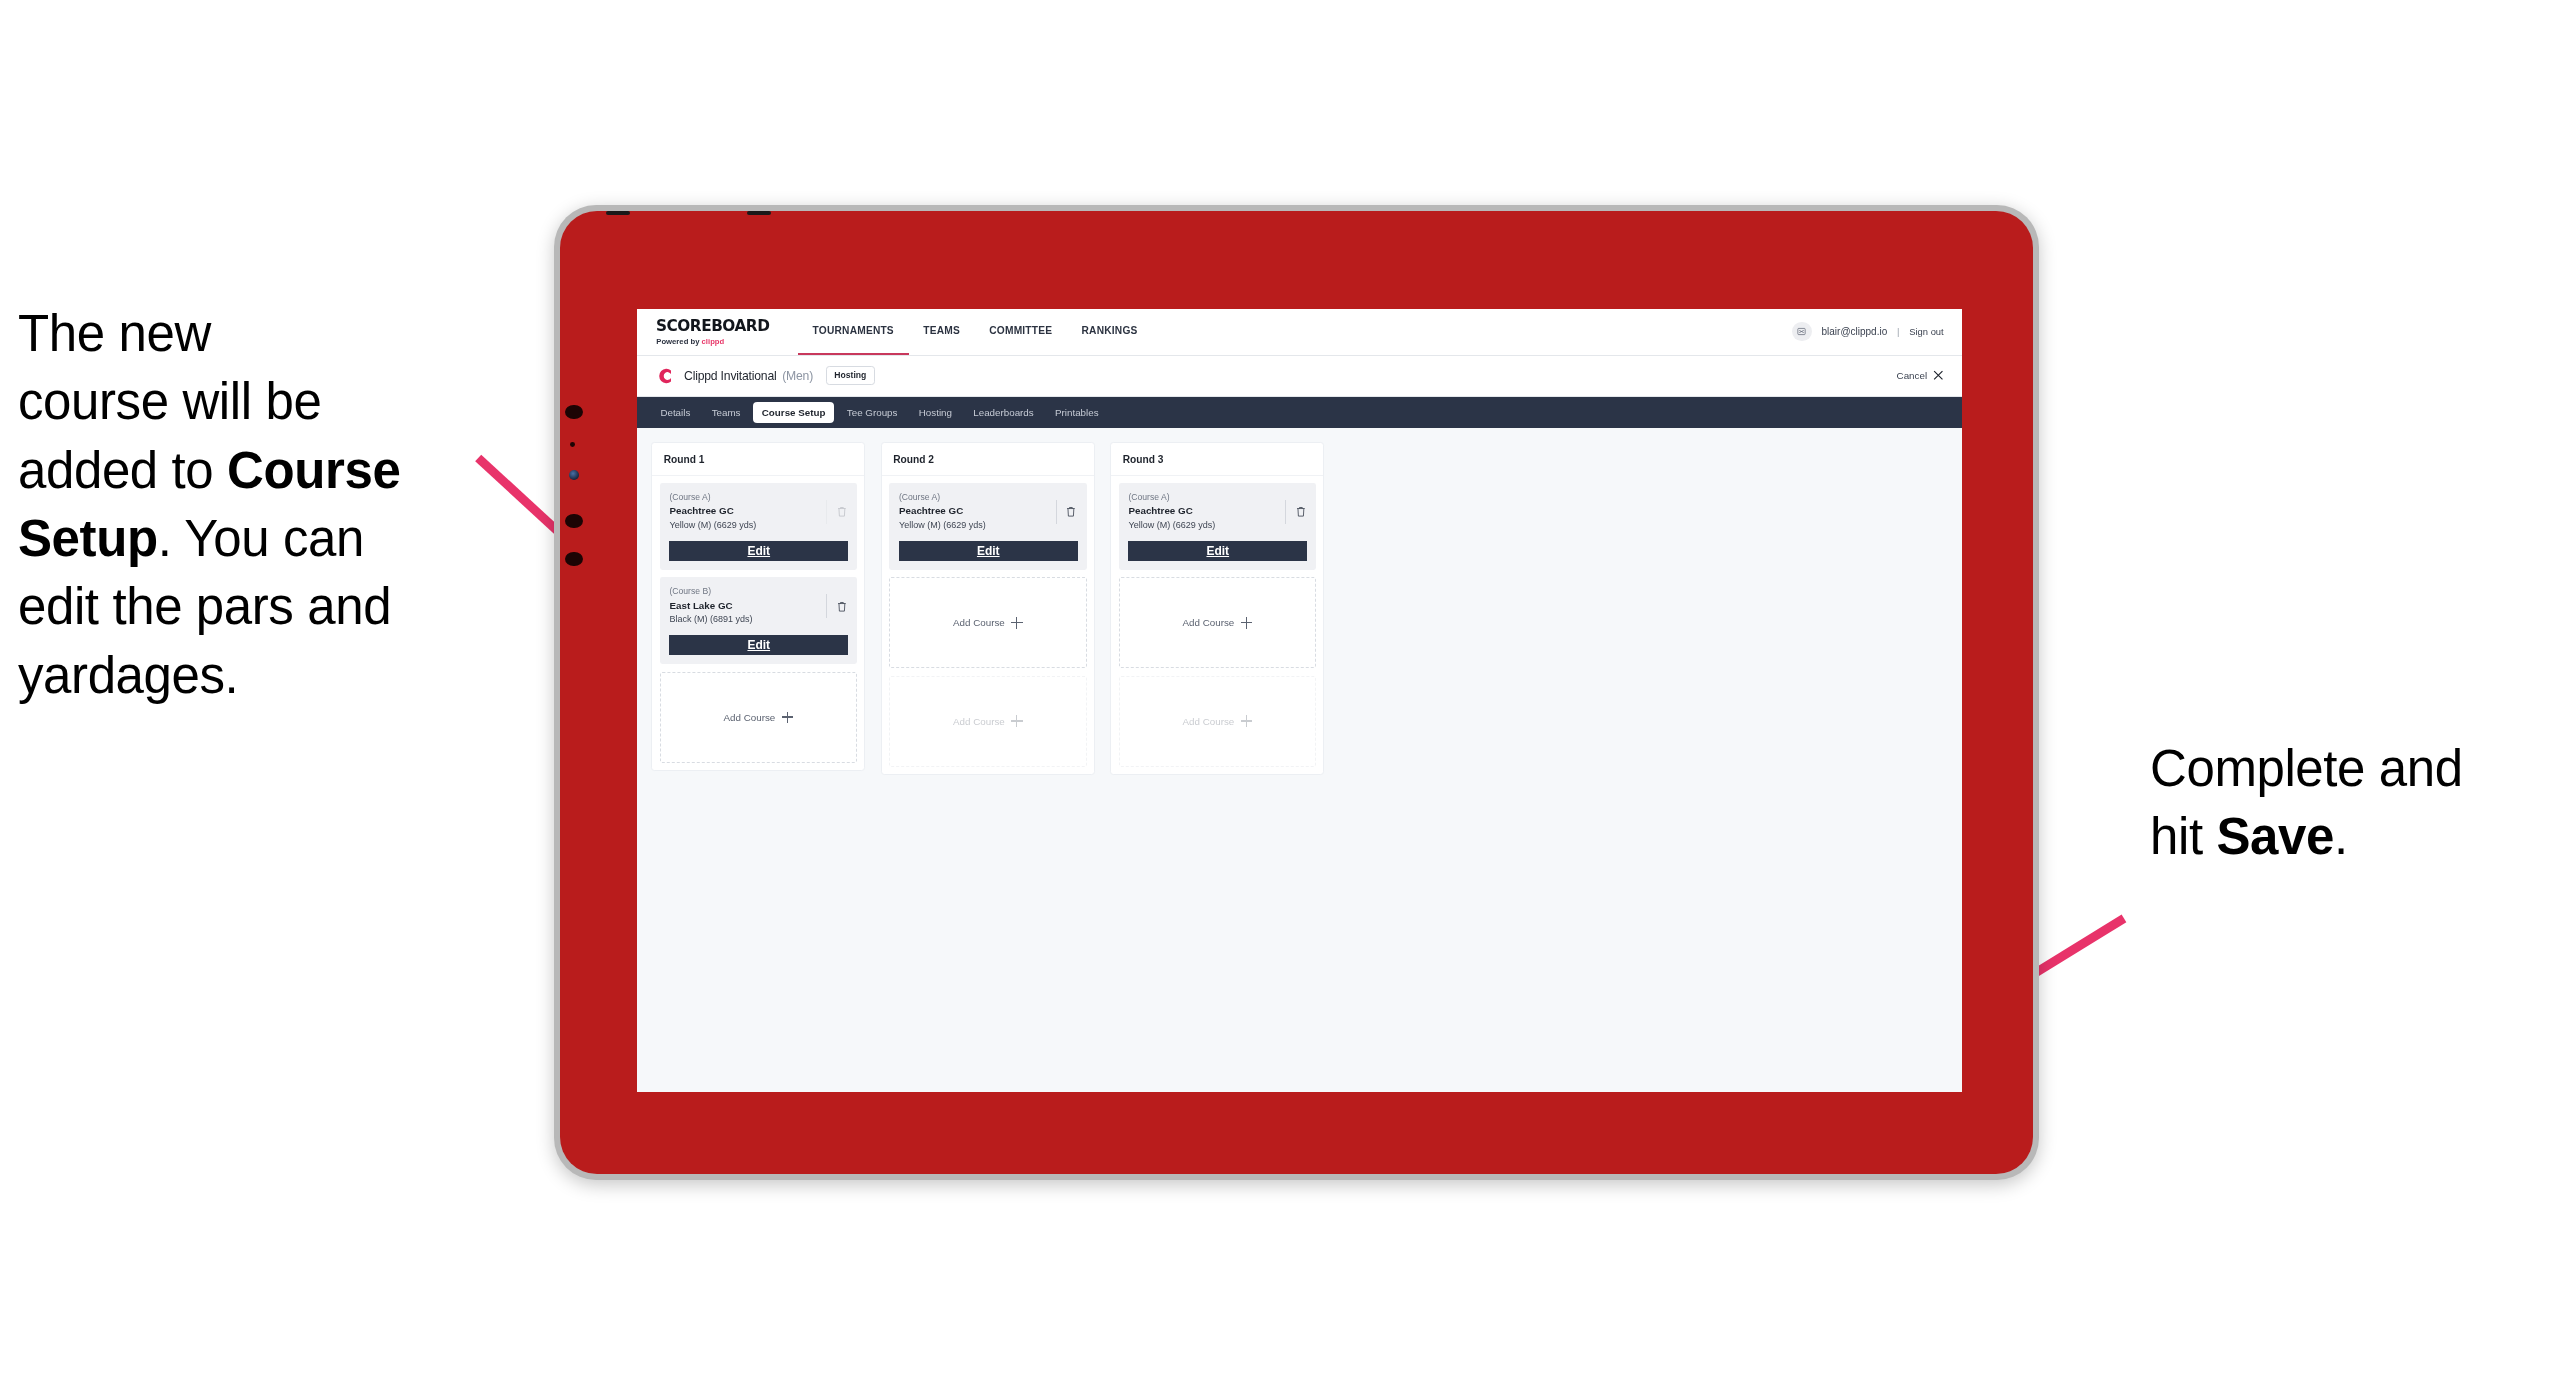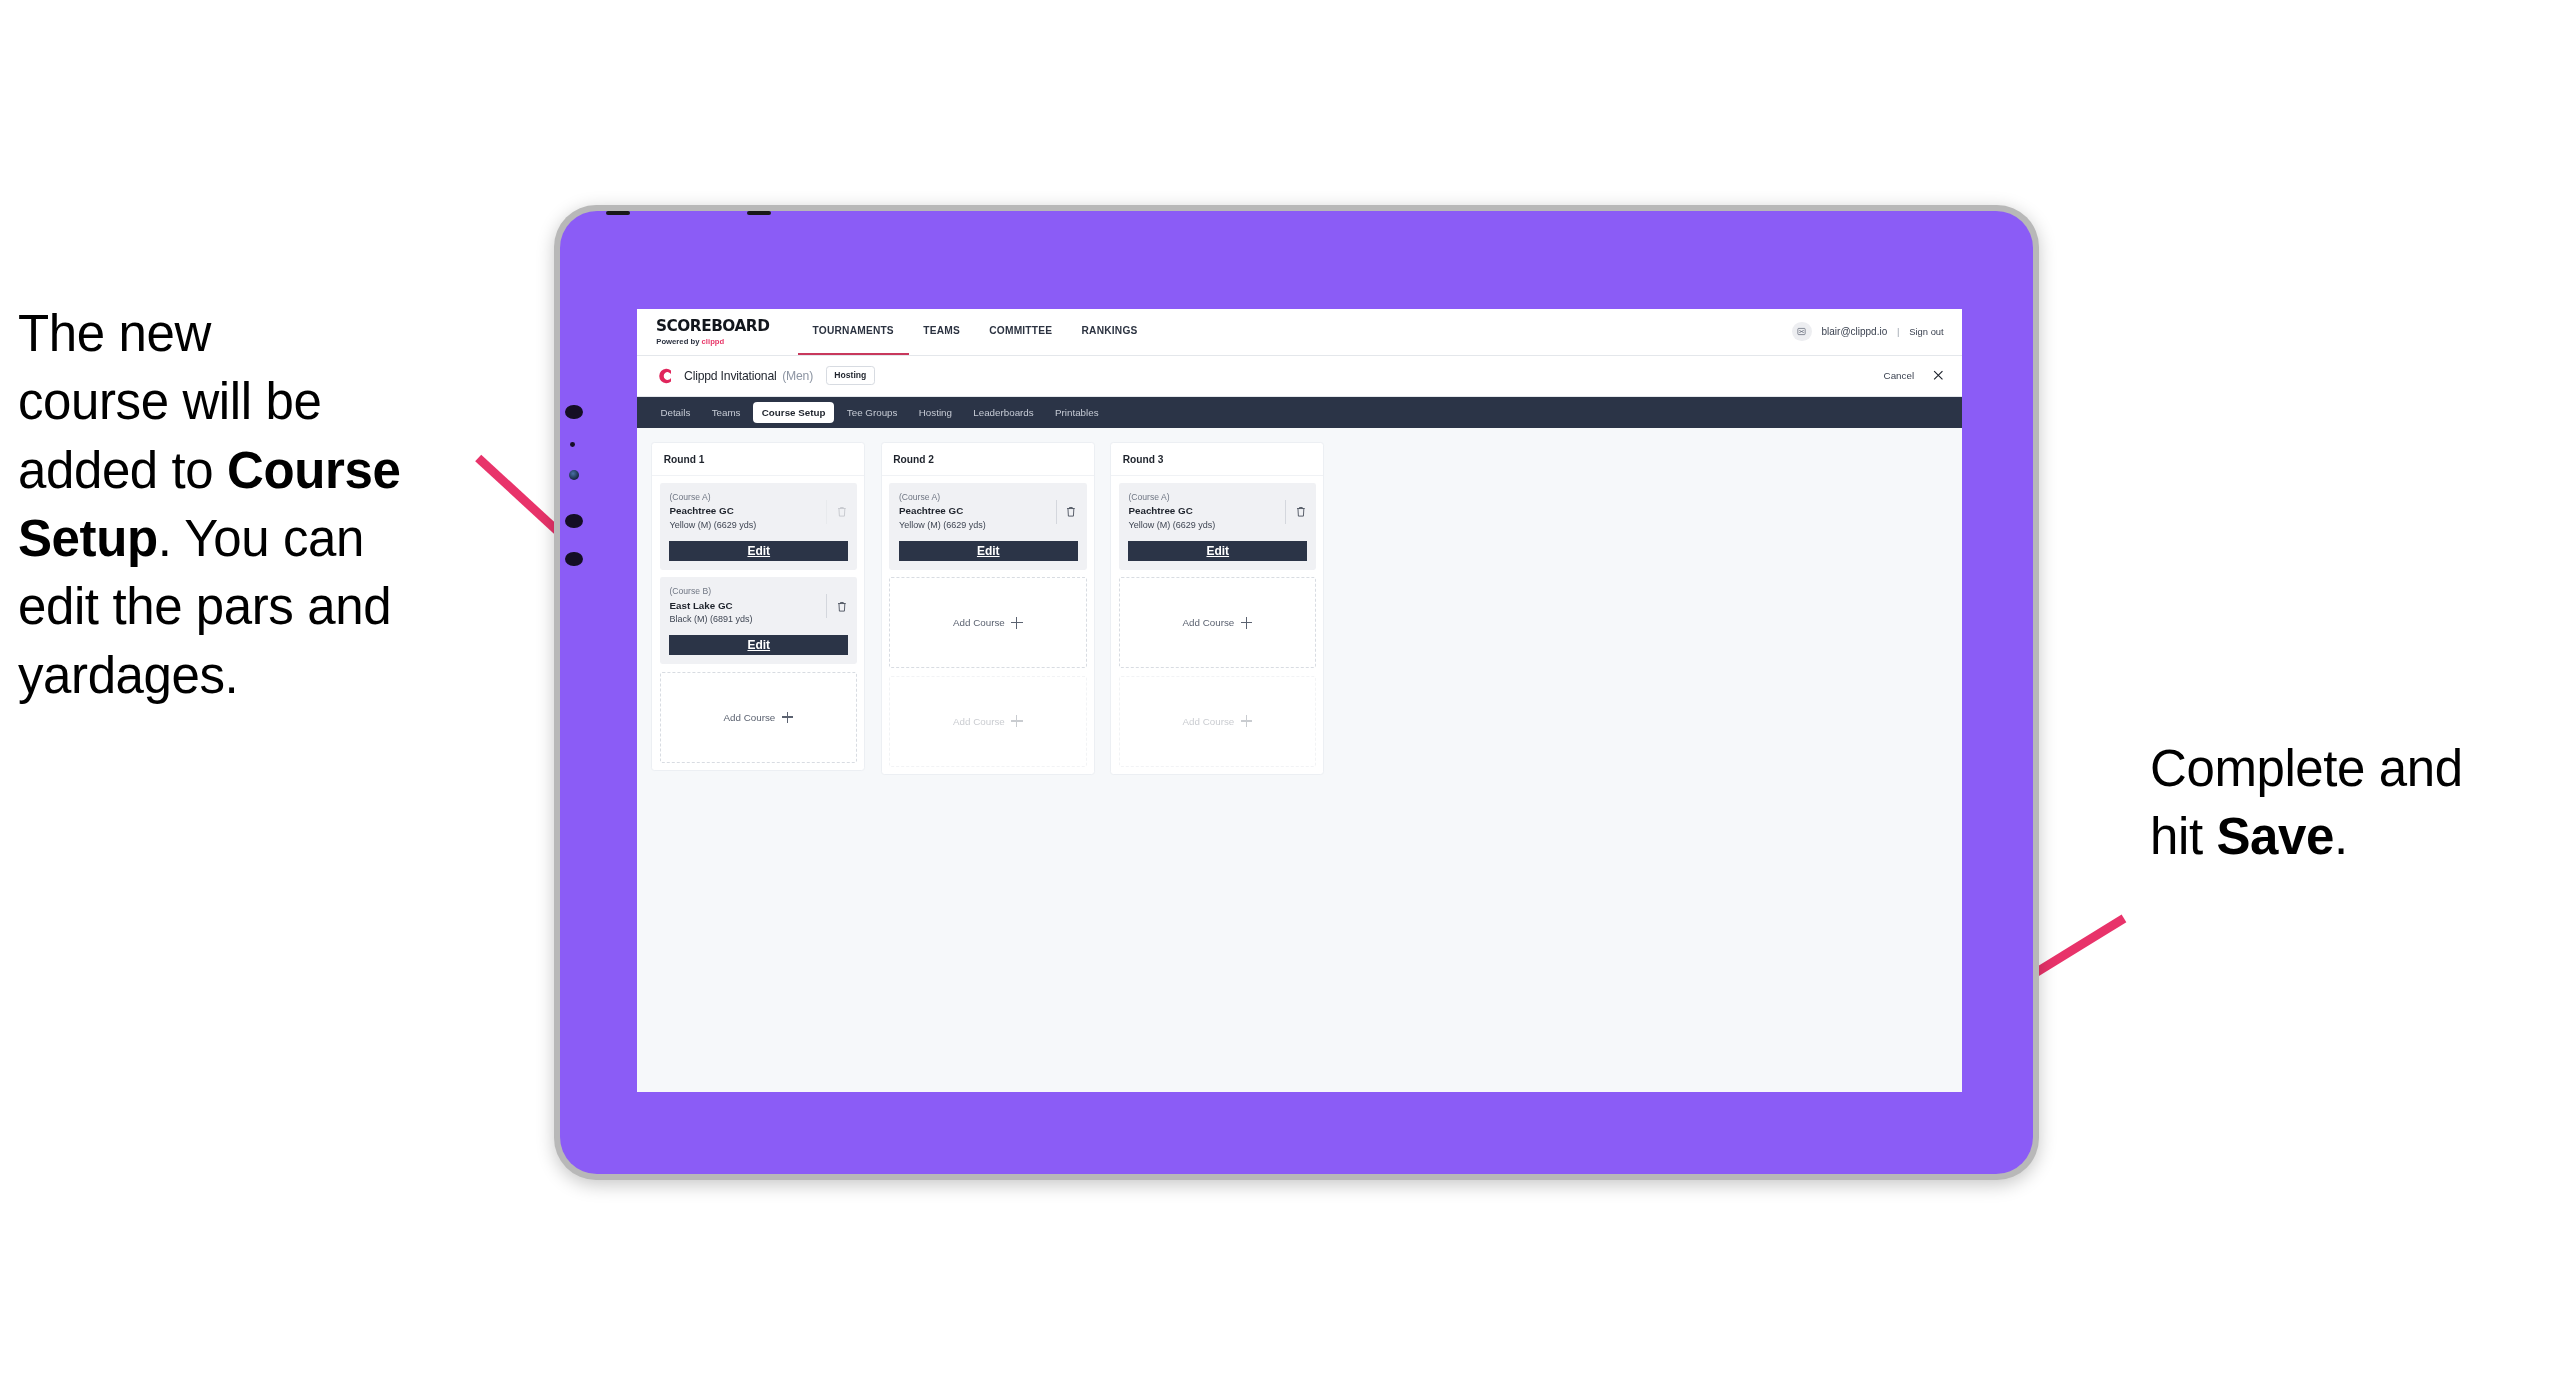--- a/index.html
+++ b/index.html
@@ -36,21 +36,21 @@
     position: absolute;
     left: 554px; top: 205px;
     width: 1485px; height: 975px;
     background: #b8b8b8;
     border-radius: 42px;
     box-shadow: 0 4.9px 18px rgba(0,0,0,0.22);
     padding: 5.7px;
   }
   #tablet-screen {
     width: 100%; height: 100%;
-    background: #8b5cf6;
+    background: #b91c1c;
     border-radius: 37px;
     position: relative;
     overflow: hidden;
   }
   .bezel-dot {
     position: absolute;
     background: #000;
     border-radius: 50%;
     opacity: 0.85;
   }
@@ -165,21 +165,21 @@
     border: 0.8px solid #d7dbe1;
     border-radius: 3.3px;
     padding: 4.1px 7.3px;
     font-size: 8.6px;
     font-weight: 700;
     color: #1e232c;
     line-height: 1;
   }
   #cancel-wrap {
     margin-left: auto;
-    display: flex; align-items: center; gap: 19px;
+    display: flex; align-items: center; gap: 6px;
     cursor: pointer;
   }
   #cancel-label { font-size: 9.8px; color: #3b4250; }
   #cancel-x { font-size: 12.2px; color: #1e232c; line-height: 1; }
 
   
   #tabbar {
     height: 31px;
     background: #2b3447;
     display: flex; align-items: center;

